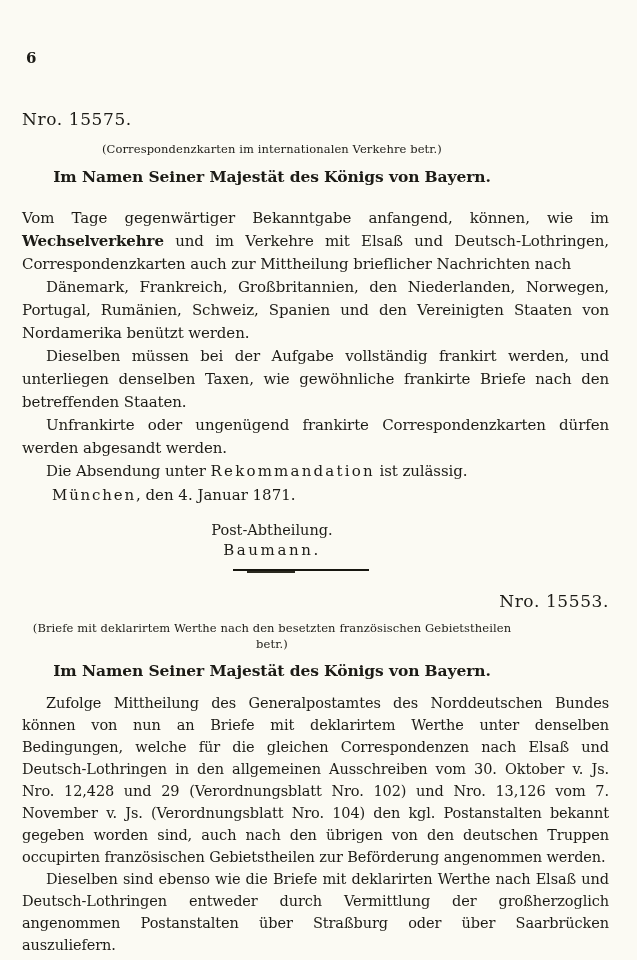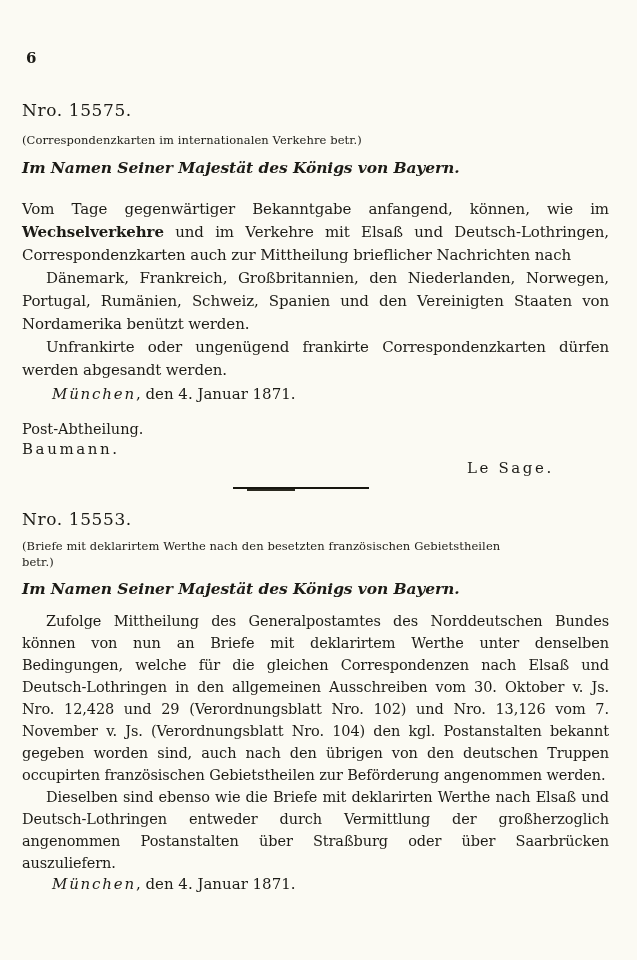--- a/index.html
+++ b/index.html
@@ -21,38 +21,37 @@
     font-weight: bold;
     font-size: 15px;
     line-height: 17px;
     padding-left: 4px;
     letter-spacing: 0.5px;
   }
   .nro {
     font-size: 17px;
     line-height: 20px;
     letter-spacing: 0.6px;
-    margin-top: 33px;
+    margin-top: 42px;
   }
-  .nro-2 { margin-top: 20px; }
-  .centered { width: 500px; text-align: left; }
+  .nro-2 { margin-top: 20px; text-align: right; }
+  .centered { width: 500px; text-align: center; }
   .subject {
     font-size: 11.5px;
     line-height: 16px;
     margin-top: 12px;
     letter-spacing: 0.1px;
   }
   .subject-2 { margin-top: 9px; }
   .proclamation {
     font-weight: bold;
     font-size: 15.5px;
     line-height: 21px;
     margin-top: 9px;
     letter-spacing: -0.1px;
-    font-style: italic;
   }
   .proclamation-2 { margin-top: 8px; }
   p.body-par {
     margin: 0;
     font-size: 15px;
     line-height: 23px;
     text-align: justify;
     text-indent: 24px;
     letter-spacing: -0.1px;
   }
@@ -67,21 +66,21 @@
   .tight { line-height: 22px; }
   .emph-sperr { letter-spacing: 2.2px; }
   .bold { font-weight: bold; }
   .dateline {
     font-size: 15px;
     line-height: 21px;
     margin-top: 2px;
     text-indent: 30px;
   }
   .dateline-2 { margin-top: 0; }
-  .date-city { letter-spacing: 1.8px; font-style: italic; }
+  .date-city { letter-spacing: 1.8px; }
   .center-line {
     font-size: 14.5px;
     line-height: 19px;
   }
   .signature-line {
     font-size: 15px;
     line-height: 20px;
     letter-spacing: 2.6px;
   }
   .countersign {
@@ -114,29 +113,30 @@
 
   <section>
     <div class="nro">Nro. 15575.</div>
     <div class="centered subject">(Correspondenzkarten im internationalen Verkehre betr.)</div>
     <div class="centered proclamation">Im Namen Seiner Majestät des Königs von Bayern.</div>
 
     <p class="body-par first-par"><span>Vom Tage gegenwärtiger Bekanntgabe anfangend, können, wie im </span><span class="bold">Wechselverkehre</span><span> und im Verkehre mit Elsaß und Deutsch-Lothringen, Correspondenzkarten auch zur Mittheilung brieflicher Nachrichten nach</span></p>
 
     <p class="body-par countries">Dänemark, Frankreich, Großbritannien, den Niederlanden, Norwegen, Portugal, Rumänien, Schweiz, Spanien und den Vereinigten Staaten von Nordamerika benützt werden.</p>
 
+    <p class="body-par tight">Dieselben müssen bei der Aufgabe vollständig frankirt werden, und unterliegen denselben Taxen, wie gewöhnliche frankirte Briefe nach den betreffenden Staaten.</p>
 
     <p class="body-par sperr-par">Unfrankirte oder ungenügend frankirte Correspondenzkarten dürfen werden abgesandt werden.</p>
 
+    <p class="body-par tight"><span>Die Absendung unter </span><span class="emph-sperr">Rekommandation</span><span> ist zulässig.</span></p>
 
     <p class="dateline"><span class="date-city">München</span><span>, den 4. Januar 1871.</span></p>
 
     <div class="centered center-line">Post-Abtheilung.</div>
     <div class="centered signature-line">Baumann.</div>
-    <div class="countersign">Le Sage.</div>
   </section>
 
   <div class="divider"></div>
 
   <section>
     <div class="nro nro-2">Nro. 15553.</div>
     <div class="centered subject subject-2">(Briefe mit deklarirtem Werthe nach den besetzten französischen Gebietstheilen betr.)</div>
     <div class="centered proclamation proclamation-2">Im Namen Seiner Majestät des Königs von Bayern.</div>
 
     <p class="body-par s2 s2-first">Zufolge Mittheilung des Generalpostamtes des Norddeutschen Bundes können von nun an Briefe mit deklarirtem Werthe unter denselben Bedingungen, welche für die gleichen Correspondenzen nach Elsaß und Deutsch-Lothringen in den allgemeinen Ausschreiben vom 30. Oktober v. Js. Nro. 12,428 und 29 (Verordnungsblatt Nro. 102) und Nro. 13,126 vom 7. November v. Js. (Verordnungsblatt Nro. 104) den kgl. Postanstalten bekannt gegeben worden sind, auch nach den übrigen von den deutschen Truppen occupirten französischen Gebietstheilen zur Beförderung angenommen werden.</p>

